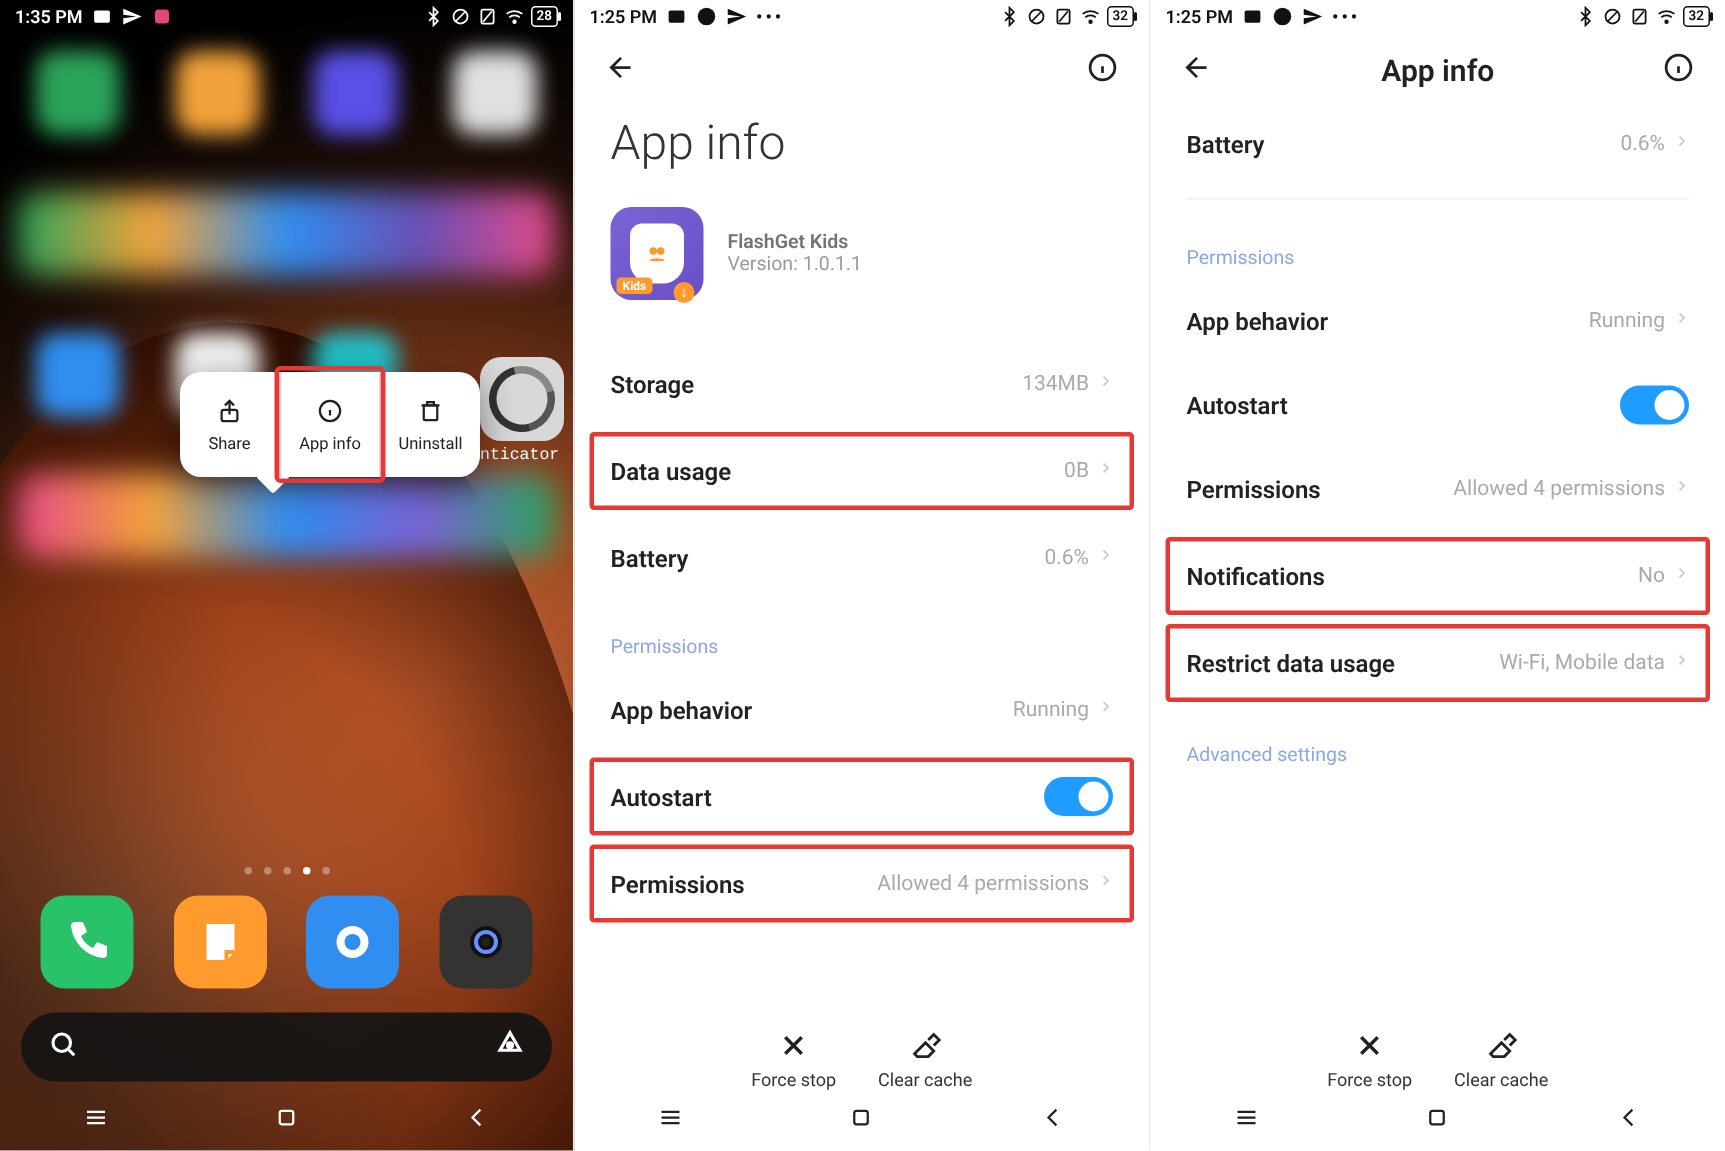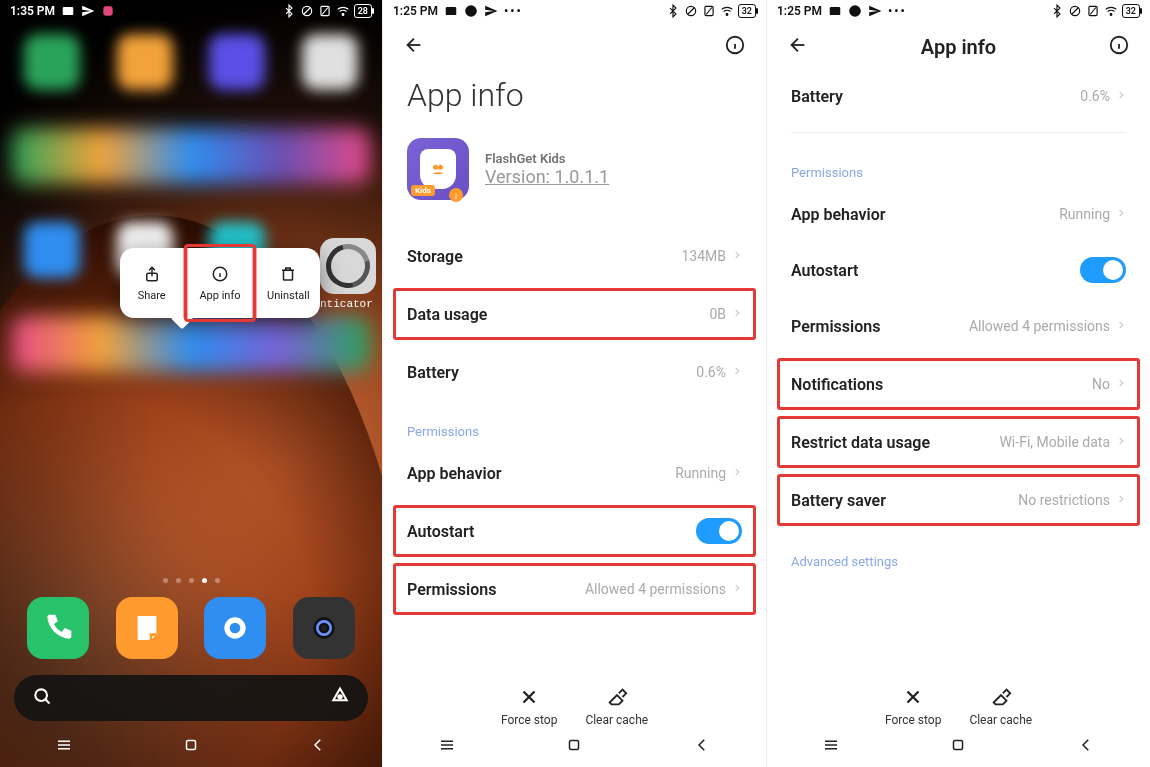--- a/index.html
+++ b/index.html
@@ -30,21 +30,21 @@
   .p1 .wallpaper::after{ content:""; position:absolute; top:28%; right:-10%; width:140%; height:140%; border-radius:50%;
     background: radial-gradient(circle at 38% 38%, rgba(255,200,150,0.15), rgba(160,60,20,0.5) 30%, rgba(40,10,0,0.9) 55%, #000 70%);
   }
   .p1 .content { position:relative; height:100%; display:flex; flex-direction:column; }
   .icon-grid { flex:1; padding:14px 6px 0; display:grid; grid-template-columns:repeat(4,1fr); grid-auto-rows:88px; gap:6px 0; position:relative; }
   .hicon { width:56px; height:56px; border-radius:14px; margin:0 auto; filter:blur(7px); }
   .row-blur { grid-column:1/-1; height:56px; border-radius:14px; filter:blur(10px);
     background:linear-gradient(90deg,#2aa35a,#f2a23a,#2f8ef0,#6a4fb3,#e64a88); margin:0 6px; }
   .popup { position:absolute; top:248px; left:120px; width:200px; height:70px; background:#fff; border-radius:14px; box-shadow:0 6px 24px rgba(0,0,0,0.45); display:flex; }
   .popup .tail { position:absolute; bottom:-8px; left:54px; width:16px; height:16px; background:#fff; transform:rotate(45deg); border-radius:2px;}
-  .popup .item { flex:1; display:flex; flex-direction:column; align-items:center; justify-content:center; gap:3px; font-size:11px; color:#222; border-right:5px solid #fca5a5; position:relative;}
+  .popup .item { flex:1; display:flex; flex-direction:column; align-items:center; justify-content:center; gap:3px; font-size:11px; color:#222; border-right:1px solid #fca5a5; position:relative;}
   .popup .item:last-child{ border-right:none;}
   .popup .item svg { width:18px; height:18px; }
   .popup .item.hl::before{ content:""; position:absolute; inset:-4px; border:3px solid #e53935; border-radius:4px; pointer-events:none;}
   .nticator { position:absolute; top:238px; left:320px; color:#fff; font-size:11px;font-family:Liberation Mono, monospace; }
   .nticator .ic { width:56px; height:56px; border-radius:14px; background:#d8d8d8; margin-bottom:4px; display:flex; align-items:center; justify-content:center;}
   .nticator .ic::after{ content:""; width:34px; height:34px; border:5px solid #333; border-radius:50%; border-top-color:#888; border-right-color:#555; transform:rotate(30deg);}
   .page-dots { display:flex; justify-content:center; gap:8px; padding:4px 0 8px; position:relative; z-index:2;}
   .page-dots .d { width:5px; height:5px; border-radius:50%; background:rgba(255,255,255,0.35);}
   .page-dots .d.on { background:#fff;}
   .dock { display:flex; justify-content:space-around; padding:6px 14px; position:relative; z-index:2;}
@@ -61,21 +61,21 @@
   .appbar { display:flex; align-items:center; justify-content:space-between; padding:14px 20px 8px;}
   .appbar.centered .title { flex:1; text-align:center; font-weight:600; font-size:20px; color:#222;}
   .appbar svg { width:22px; height:22px; }
   .big-title { font-size:32px; font-weight:300; color:#333; padding:8px 24px 24px;}
   .app-head { display:flex; gap:16px; padding:0 24px 28px; align-items:center;}
   .app-icon { width:62px; height:62px; border-radius:14px; background:linear-gradient(135deg,#7a63d6,#6a4fc4); position:relative; display:flex; align-items:center; justify-content:center;}
   .app-icon .shield { width:36px; height:40px; background:#fff; border-radius:8px 8px 14px 14px; display:flex; align-items:center; justify-content:center;}
   .app-icon .kids { position:absolute; bottom:4px; left:4px; background:#ff9a2e; color:#fff; font-size:8px; font-weight:700; padding:1px 4px; border-radius:3px;}
   .app-icon .dl { position:absolute; bottom:-2px; right:6px; width:14px; height:14px; background:#ff9a2e; border-radius:50%; display:flex; align-items:center; justify-content:center; color:#fff; font-size:10px;}
   .app-name { font-size:13px; font-weight:600; color:#737373;}
-  .app-ver { font-size:18px; color:#999; margin-top:0;text-decoration:underline;}
+  .app-ver { font-size:13px; color:#999; margin-top:0;}
 
   .row { display:flex; align-items:center; justify-content:space-between; padding:0 24px; height:56px; }
   .row .lbl { font-size:16px; color:#222; font-weight:600;}
   .row .val { font-size:14px; color:#aaa; display:flex; align-items:center; gap:6px;}
   .chev { color:#ccc; }
   .chev svg { width:10px; height:14px; }
   .section-title { font-size:13px; color:#8aa7e8; padding:24px 24px 6px; }
   .hr { height:1px; background:#eee; margin:8px 24px; }
 
   .rowwrap { position:relative; margin:2px 8px;}
@@ -541,31 +541,20 @@
         <span class="lbl">Restrict data usage</span>
         <span class="val">
             <span>Wi-Fi, Mobile data</span>
             <span class="chev"><svg viewBox="0 0 24 24" fill="none" stroke="currentColor" stroke-width="3">
                 <path d="M9 5l7 7-7 7"></path>
               </svg></span>
           </span>
       </div>
     </div>
 
-    <div class="rowwrap hl">
-      <div class="row">
-        <span class="lbl">Battery saver</span>
-        <span class="val">
-            <span>No restrictions</span>
-            <span class="chev"><svg viewBox="0 0 24 24" fill="none" stroke="currentColor" stroke-width="3">
-                <path d="M9 5l7 7-7 7"></path>
-              </svg></span>
-          </span>
-      </div>
-    </div>
 
     <div class="section-title">Advanced settings</div>
 
     <div class="bottom-actions">
       <div class="ba">
         <span><svg viewBox="0 0 24 24" fill="none" stroke="#222" stroke-width="2.5">
               <path d="M6 6l12 12M18 6L6 18"></path>
             </svg></span>
         <span>Force stop</span>
       </div>

